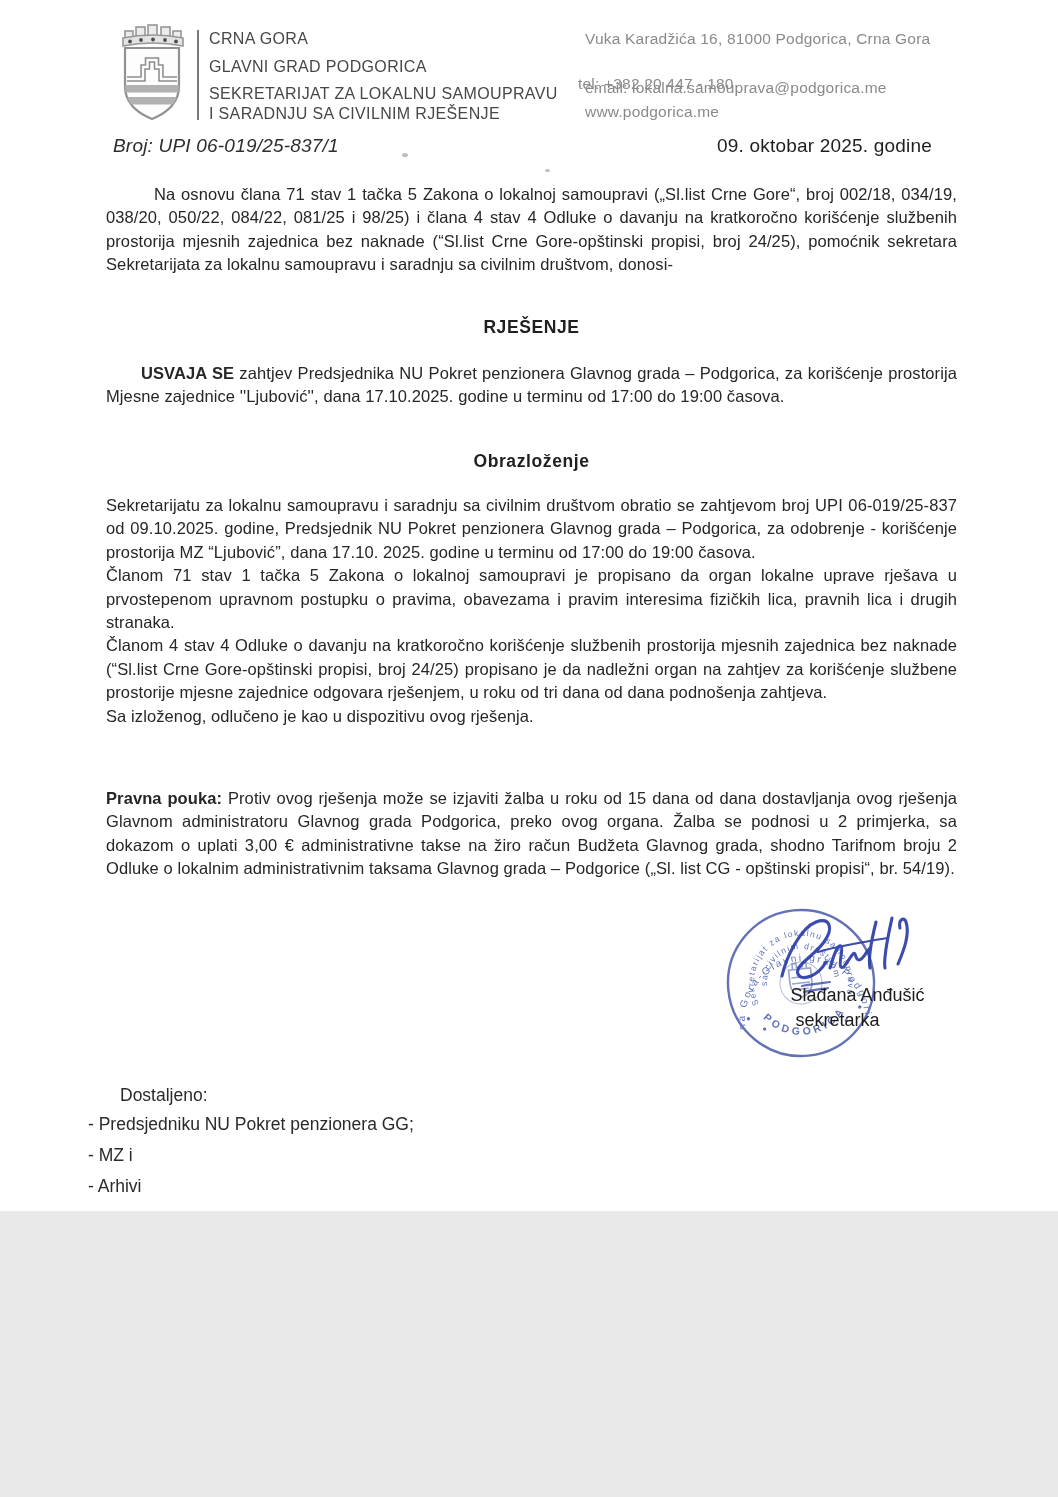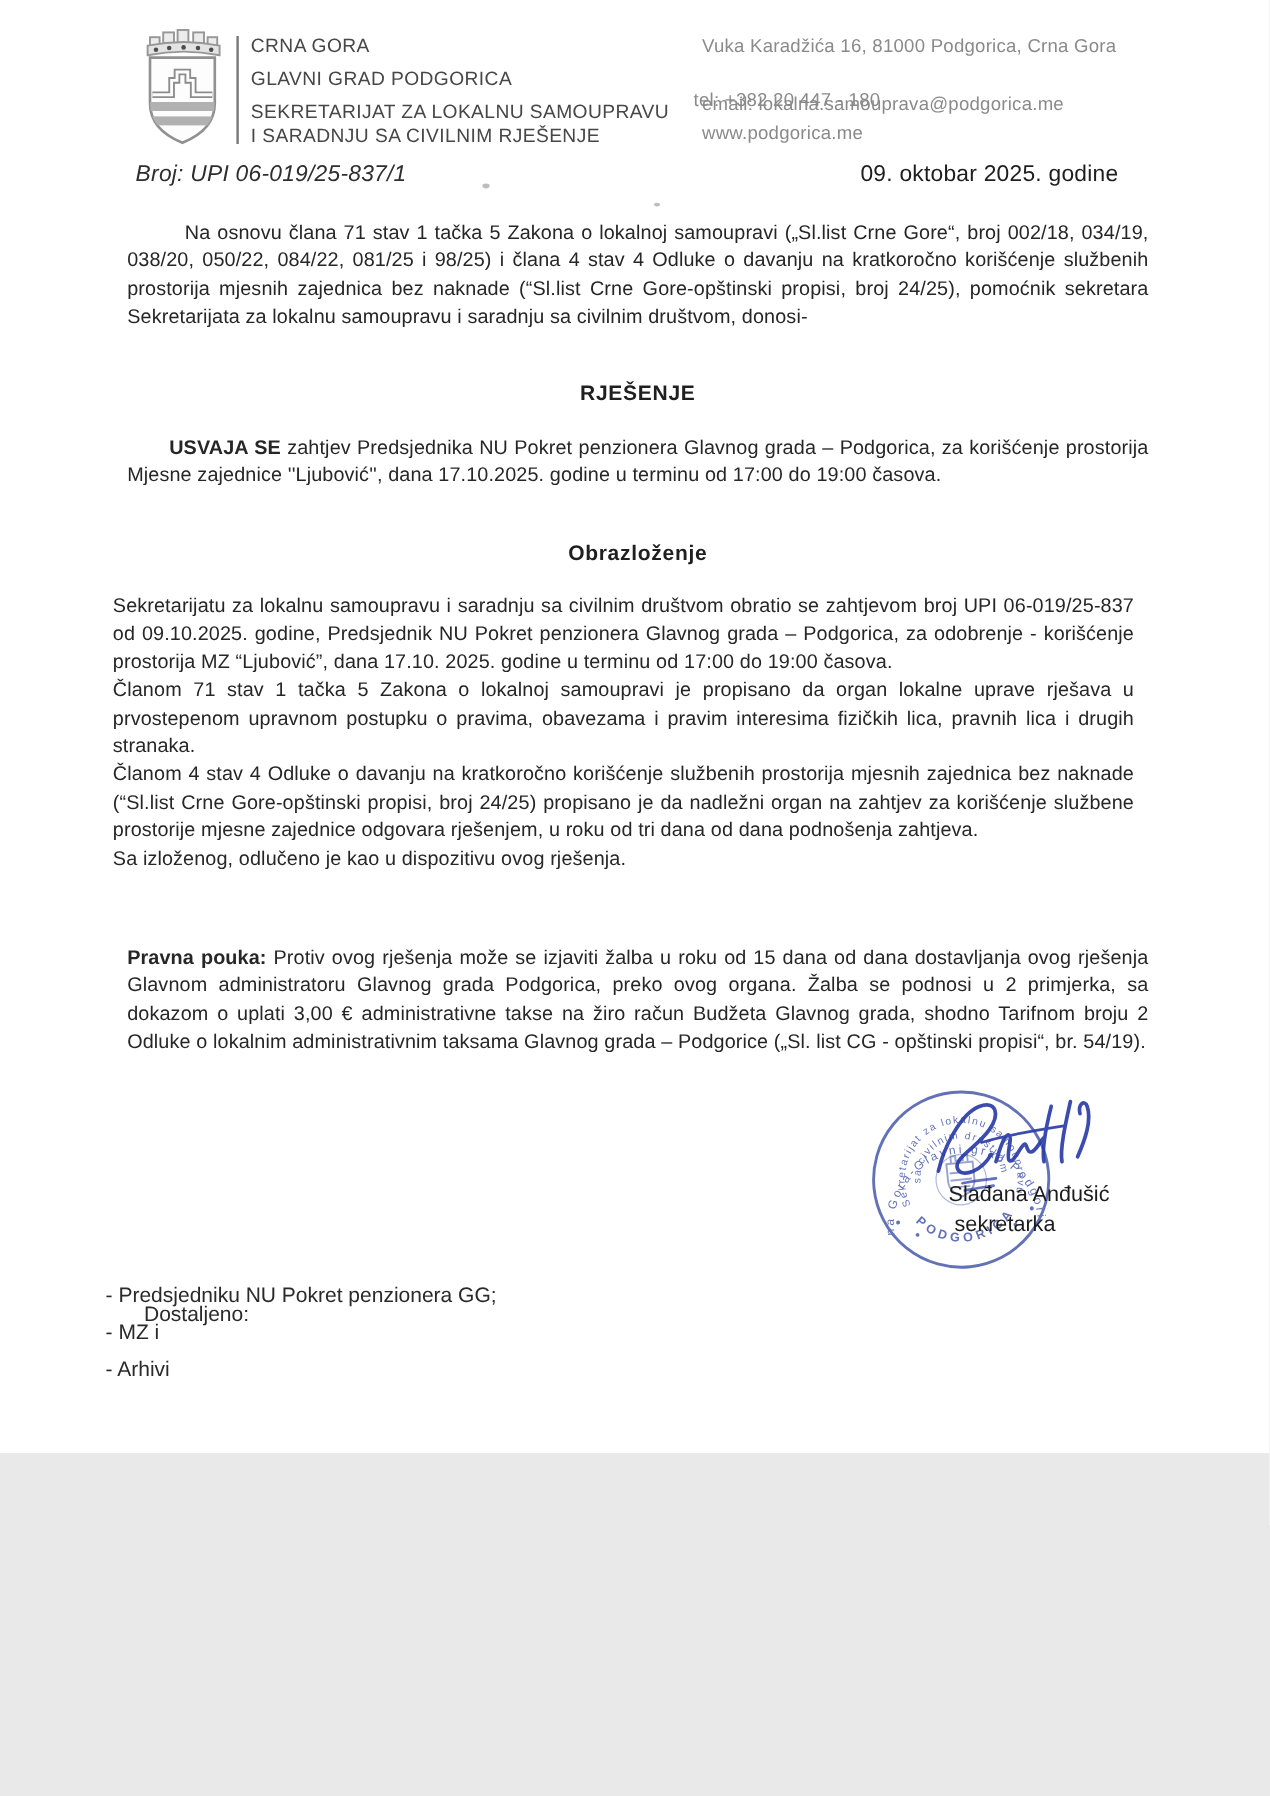--- a/index.html
+++ b/index.html
@@ -92,21 +92,21 @@
   <div class="speck" style="left:100px; top:1468px; width:8px; height:3px; background:#d6d6d6;"></div>
 
   <p class="abs bodytext indent-lg" style="left:106px; top:183px; width:851px;">Na osnovu člana 71 stav 1 tačka 5 Zakona o lokalnoj samoupravi („Sl.list Crne Gore“, broj  002/18, 034/19, 038/20, 050/22, 084/22, 081/25 i 98/25) i člana 4 stav 4  Odluke o davanju na kratkoročno korišćenje službenih prostorija mjesnih zajednica bez naknade (“Sl.list Crne Gore-opštinski propisi, broj 24/25), pomoćnik sekretara Sekretarijata za lokalnu samoupravu i saradnju sa civilnim društvom, donosi-</p>
 
   <h2 class="abs heading" style="left:106px; top:317px; width:851px;">RJEŠENJE</h2>
 
   <p class="abs bodytext indent-md" style="left:106px; top:362px; width:851px;"><b>USVAJA SE</b><span> zahtjev Predsjednika NU Pokret penzionera Glavnog grada – Podgorica, za korišćenje  prostorija Mjesne zajednice ''Ljubović'', dana 17.10.2025. godine u terminu od 17:00 do 19:00 časova.</span></p>
 
   <h3 class="abs heading" style="left:106px; top:451px; width:851px;">Obrazloženje</h3>
 
-  <div class="abs" style="left:94px; top:494px; width:851px;">
+  <div class="abs" style="left:106px; top:494px; width:851px;">
     <p class="bodytext">Sekretarijatu za lokalnu samoupravu i saradnju sa civilnim društvom obratio se zahtjevom broj UPI 06-019/25-837 od 09.10.2025. godine, Predsjednik NU Pokret penzionera Glavnog grada – Podgorica, za odobrenje -  korišćenje prostorija MZ “Ljubović”, dana  17.10. 2025. godine u terminu od  17:00 do 19:00 časova.</p>
     <p class="bodytext">Članom 71 stav 1 tačka 5  Zakona o lokalnoj samoupravi je propisano da organ lokalne uprave rješava u prvostepenom upravnom postupku o pravima, obavezama i pravim interesima fizičkih lica, pravnih lica i drugih stranaka.</p>
     <p class="bodytext">Članom 4 stav 4 Odluke o davanju na kratkoročno korišćenje službenih prostorija mjesnih zajednica bez naknade (“Sl.list Crne Gore-opštinski propisi, broj 24/25) propisano je da nadležni organ na zahtjev za korišćenje službene prostorije mjesne zajednice odgovara rješenjem, u roku od tri dana od dana podnošenja zahtjeva.</p>
     <p class="bodytext">Sa izloženog, odlučeno je kao u dispozitivu ovog rješenja.</p>
   </div>
 
   <p class="abs bodytext" style="left:106px; top:787px; width:851px;"><b>Pravna pouka:</b><span> Protiv ovog rješenja može se izjaviti žalba u roku od 15 dana od dana dostavljanja ovog rješenja Glavnom administratoru Glavnog grada Podgorica, preko ovog organa. Žalba se podnosi u 2 primjerka, sa dokazom o uplati 3,00 € administrativne takse na žiro račun Budžeta Glavnog grada, shodno Tarifnom broju 2 Odluke o lokalnim administrativnim taksama Glavnog grada – Podgorice („Sl. list CG - opštinski propisi“, br. 54/19).</span></p>
 
   <svg class="abs" style="left:720px; top:901px; transform:rotate(-6deg); opacity:.88;" width="162" height="164" viewBox="0 0 162 164">
     <defs>
@@ -153,19 +153,19 @@
       <path d="M 156 66 C 162 52 168 36 164 24 C 162 18 156 22 158 30"></path>
       <path d="M 76 54 C 96 48 120 44 146 40" stroke-width="2.2"></path>
       <path d="M 60 88 C 70 86 80 85 88 84 M 62 94 C 72 92 80 91 86 90" stroke-width="2.2" opacity=".8"></path>
     </g>
   </svg>
 
   <div class="abs sig-name" style="left:775px; top:985px; width:165px;">Slađana Anđušić</div>
   <div class="abs sig-title" style="left:755px; top:1010px; width:165px;">sekretarka</div>
 
   <div class="abs dist-heading" style="left:120px; top:1085px;">Dostaljeno:</div>
-  <div class="abs dist-items" style="left:88px; top:1064px;">
+  <div class="abs dist-items" style="left:88px; top:1109px;">
     <div>- Predsjedniku NU Pokret penzionera GG;</div>
     <div>- MZ i</div>
     <div>- Arhivi</div>
   </div>
 
 </div>
 
 </body></html>

